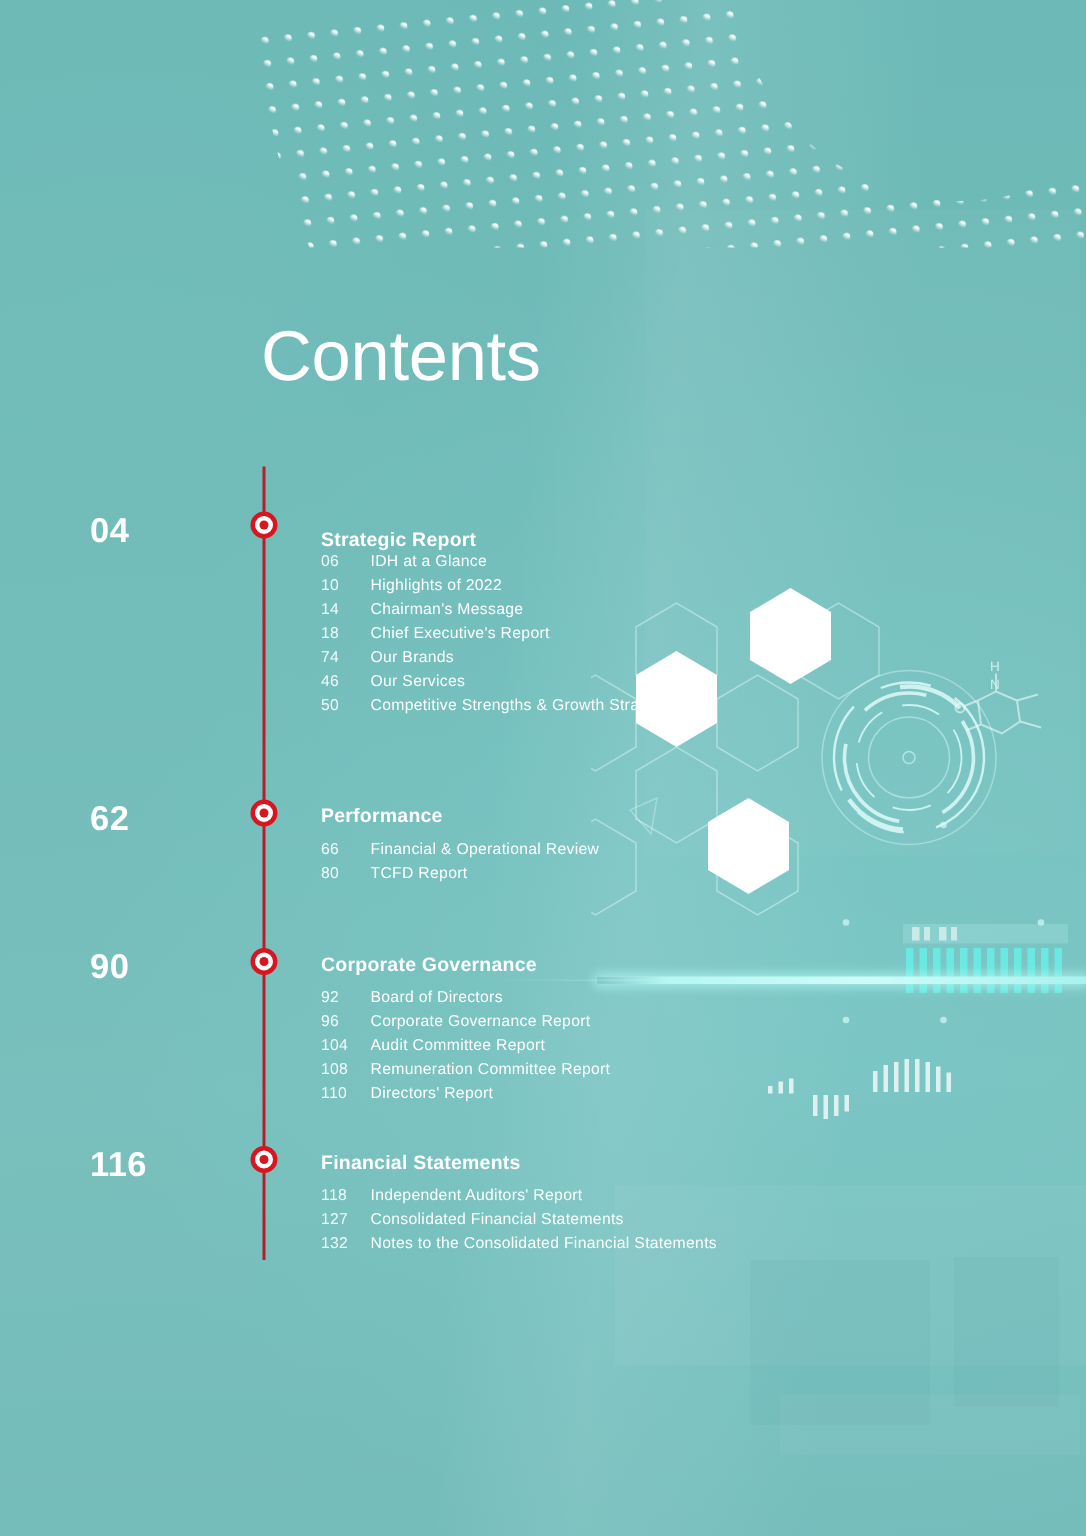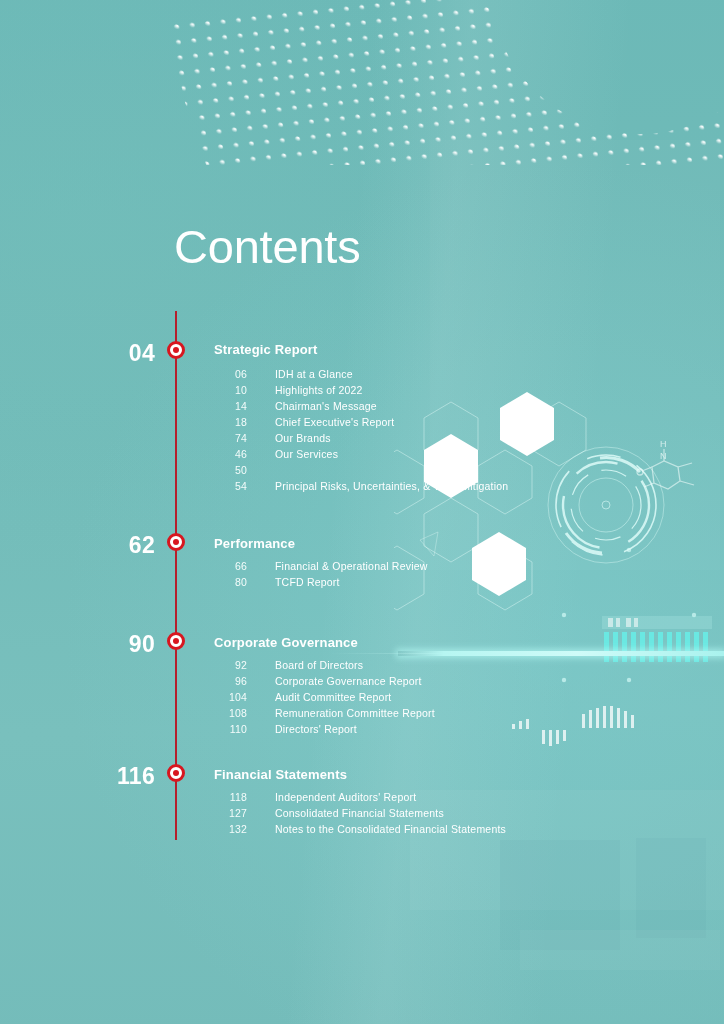--- a/index.html
+++ b/index.html
@@ -37,42 +37,42 @@
   
   .beam{position:absolute;left:398px;top:651px;width:326px;height:5px;
         background:linear-gradient(90deg, rgba(150,244,240,0) 0%, #b6f6f2 14%, #cffbf8 55%, #a9f2ee 100%);
         box-shadow:0 0 7px 2px rgba(176,246,242,.75);}
   .beam-soft{position:absolute;left:330px;top:653px;width:394px;height:1px;
         background:linear-gradient(90deg, rgba(180,244,240,0) 0%, rgba(200,250,246,.55) 40%, rgba(200,250,246,.6) 100%);}
 
   
   .title-wrap{position:absolute;left:174px;top:208px;}
   .title-small{font-size:26px;font-weight:400;color:#f2fbfa;letter-spacing:.2px;line-height:30px;}
-  .title-big{font-size:47px;font-weight:400;color:#ffffff;letter-spacing:-.2px;line-height:54px;margin-top:12px;}
+  .title-big{font-size:47px;font-weight:400;color:#ffffff;letter-spacing:-.2px;line-height:54px;margin-top:2px;}
 
   
   .timeline{position:absolute;left:175px;top:311px;width:2px;height:529px;
             background:#b51f2c;}
   .marker{position:absolute;left:167px;width:18px;height:18px;border-radius:50%;
           background:#ffffff;border:3px solid #d8161f;box-sizing:border-box;
           display:flex;align-items:center;justify-content:center;}
   .marker i{display:block;width:6px;height:6px;border-radius:50%;background:#d8161f;}
 
   
   .section{position:absolute;left:0;width:724px;}
-  .sec-num{position:absolute;left:60px;width:95px;text-align:right;
+  .sec-num{position:absolute;left:60px;width:95px;text-align:left;
            font-size:23px;font-weight:700;color:#ffffff;letter-spacing:.3px;}
   .sec-head{position:absolute;left:214px;font-size:13px;font-weight:700;
             color:#ffffff;letter-spacing:.15px;}
-  .items{position:absolute;left:214px;top:26px;text-align:right;}
+  .items{position:absolute;left:214px;top:26px;}
   .row{display:flex;align-items:flex-start;height:16px;}
   .row .pg{width:33px;flex:none;font-size:10.5px;color:#f4fcfb;
            letter-spacing:.2px;line-height:16px;}
   .row .tt{font-size:10.5px;color:#ffffff;letter-spacing:.2px;line-height:16px;
-           white-space:nowrap;margin-left:28px;}
+           white-space:nowrap;}
 </style>
 </head>
 <body>
 
 <div class="page">
 
   <div class="bg-layer wash-a"></div>
   <div class="bg-layer wash-b"></div>
 
   <div class="ghost" style="left:410px;top:790px;width:314px;height:120px;"></div>
@@ -247,21 +247,21 @@
         <i></i>
       </div>
       <div class="marker" style="top: 764px;">
         <i></i>
       </div>
     </div>
 
   <div id="sections">
       <div class="section" style="top: 340px;">
         <div class="sec-num">04</div>
-        <div class="sec-head" style="top: 2px;">Strategic Report</div>
+        <div class="sec-head" style="top: 12px;">Strategic Report</div>
         <div class="items">
           <div class="row">
             <span class="pg">06</span>
             <span class="tt">IDH at a Glance</span>
           </div>
           <div class="row">
             <span class="pg">10</span>
             <span class="tt">Highlights of 2022</span>
           </div>
           <div class="row">
@@ -275,24 +275,21 @@
           <div class="row">
             <span class="pg">74</span>
             <span class="tt">Our Brands</span>
           </div>
           <div class="row">
             <span class="pg">46</span>
             <span class="tt">Our Services</span>
           </div>
           <div class="row">
             <span class="pg">50</span>
-          </div>
-          <div class="row">
-            <span class="pg">54</span>
-            <span class="tt">Principal Risks, Uncertainties, &amp; Their Mitigation</span>
+            <span class="tt">Competitive Strengths &amp; Growth Strategy</span>
           </div>
         </div>
       </div>
       <div class="section" style="top: 532px;">
         <div class="sec-num">62</div>
         <div class="sec-head" style="top: 4px; text-align: center;">Performance</div>
         <div class="items">
           <div class="row">
             <span class="pg">66</span>
             <span class="tt">Financial &amp; Operational Review</span>

